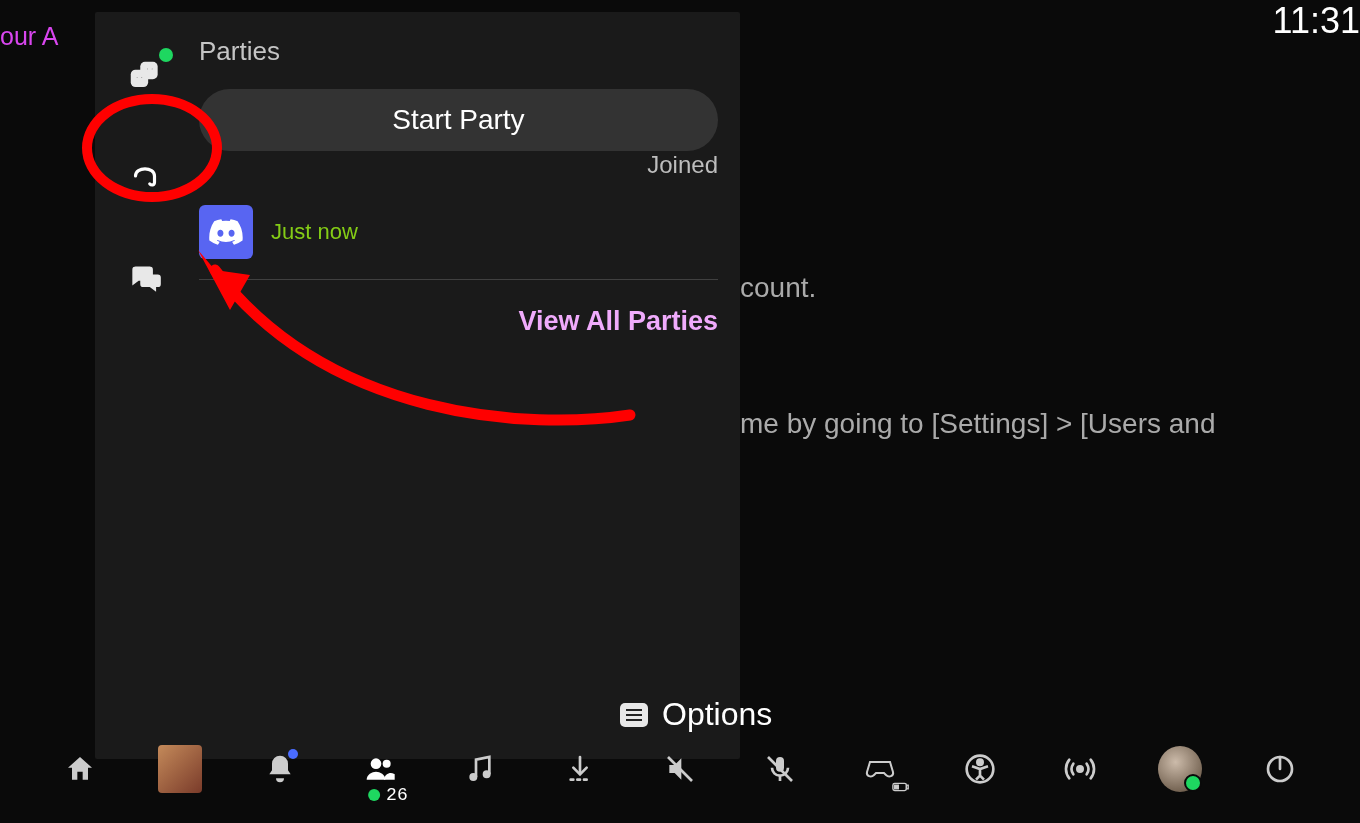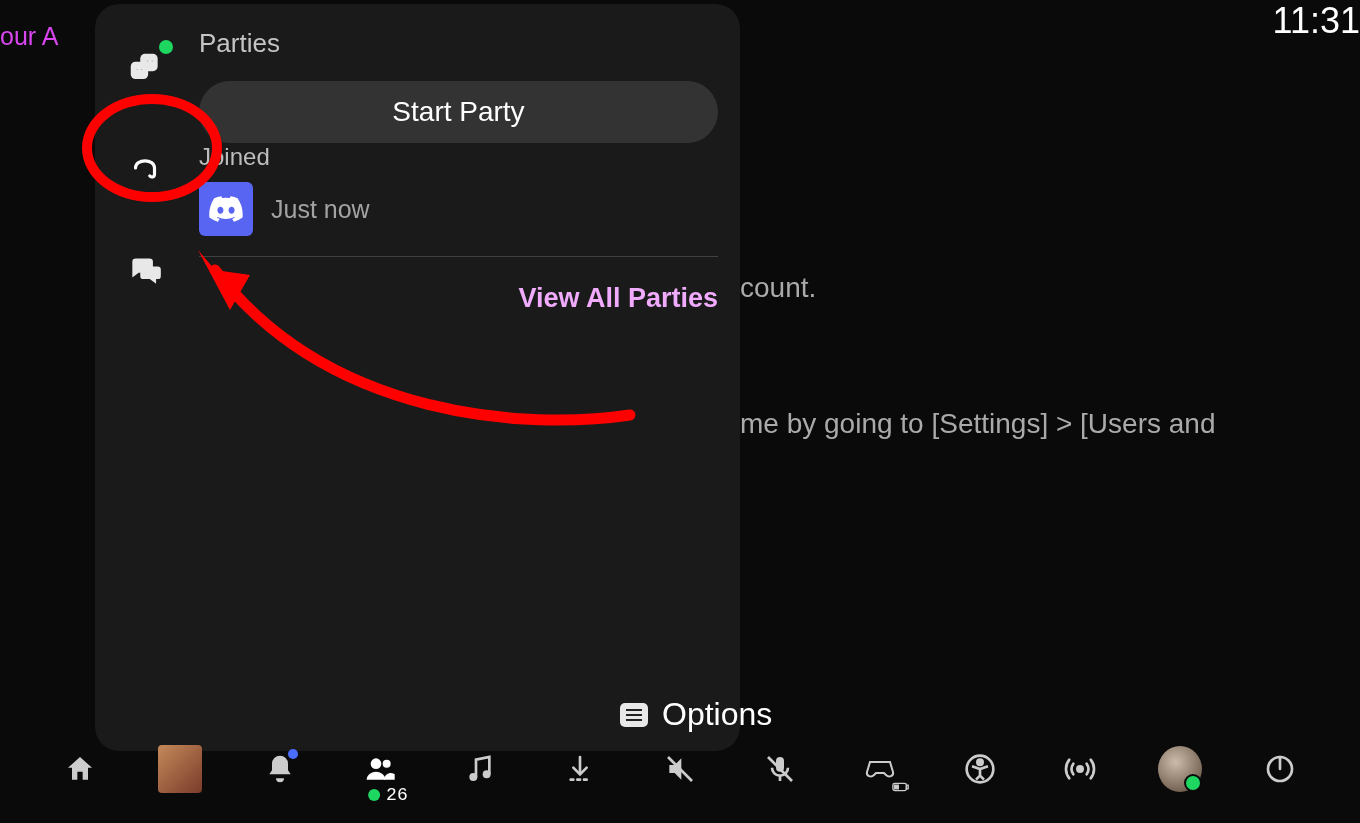--- a/index.html
+++ b/index.html
@@ -17,26 +17,26 @@
       color: #aaa;
       font-size: 28px;
       z-index: 0;
     }
     .bg-text-1 { top: 22px; left: 0; font-size: 25px; color: #d946ef; }
     .bg-text-2 { top: 272px; left: 740px; }
     .bg-text-3 { top: 408px; left: 740px; }
     .clock { position: absolute; top: 0; right: 0; font-size: 36px; color: #fff; }
     .panel {
       position: absolute;
-      top: 4px;
+      top: 12px;
       left: 95px;
       width: 645px;
       height: 747px;
       background: rgba(40,40,40,0.55);
-      border-radius: 24px;
+      border-radius: 2px;
       backdrop-filter: blur(8px);
       display: flex;
     }
     .side-col {
       width: 100px;
       display: flex;
       flex-direction: column;
       align-items: center;
       padding-top: 42px;
       gap: 56px;
@@ -78,21 +78,22 @@
       border: none;
       color: #fff;
       font-size: 28px;
       font-weight: 500;
       cursor: pointer;
     }
     .joined-label {
       color: #bdbdbd;
       font-size: 24px;
       font-weight: 400;
-      margin-bottom: 5px;
+      margin-bottom: 20px;
+      text-align: right;
     }
     .party-row {
       display: flex;
       align-items: center;
       gap: 18px;
       padding: 6px 0 20px 0;
       border-bottom: 1px solid rgba(180,180,180,0.25);
       margin-bottom: 18px;
       cursor: pointer;
     }
@@ -102,21 +103,21 @@
       background: #5865F2;
       border-radius: 6px;
       display: flex;
       align-items: center;
       justify-content: center;
     }
     .discord-badge svg { width: 34px; height: 26px; fill: #fff; }
     .party-info { flex: 1; }
     .party-name { font-size: 28px; color: #fff; margin-bottom: 4px; }
     .party-meta { font-size: 22px; color: #c5c5c5; }
-    .party-time { font-size: 25px; color: #a3a3a3; }
+    .party-time { font-size: 22px; color: #84cc16; }
     .view-all {
       text-align: right;
       font-size: 27px;
       font-weight: 600;
       color: #f0abfc;
       padding: 8px 0;
       cursor: pointer;
     }
     .options-hint {
       position: absolute;

